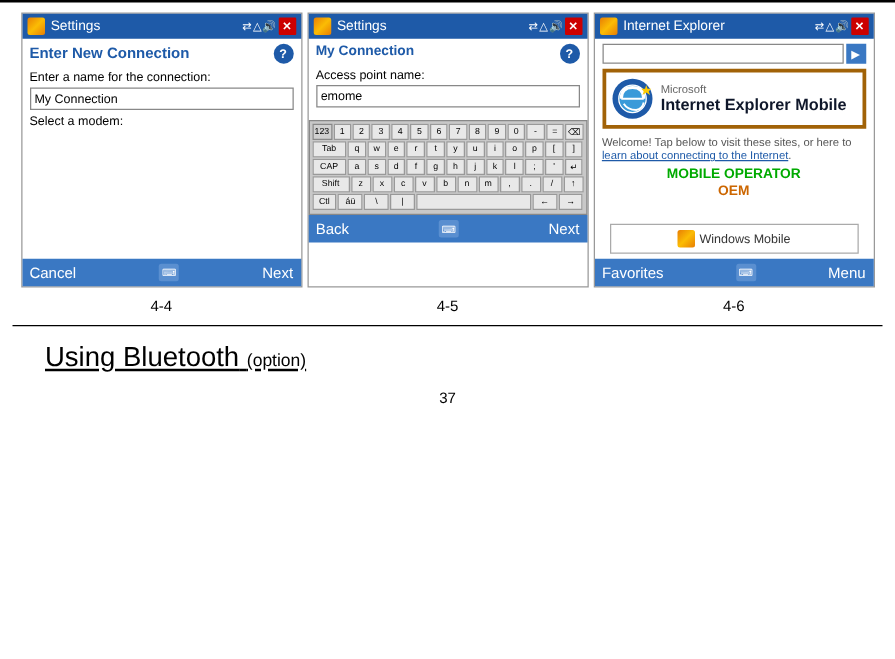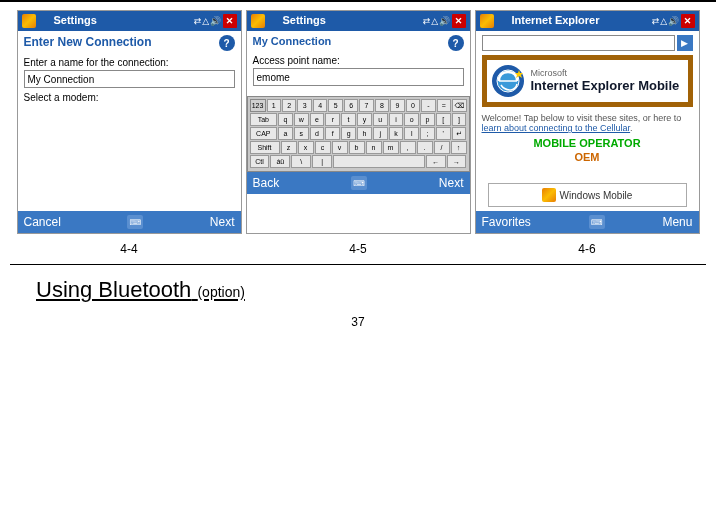--- a/index.html
+++ b/index.html
@@ -42,24 +42,24 @@
       color: #fff;
       display: flex;
       align-items: center;
       justify-content: space-between;
       padding: 2px 4px;
       height: 20px;
     }
 
     .titlebar-left {
       display: flex;
-      align-items: flex-start;
-      gap: 18px;
+      align-items: center;
+      gap: 5px;
       font-size: 11px;
-      font-weight: bold;
+      font-weight: normal;
     }
 
     .win-icon {
       width: 14px;
       height: 14px;
       background: linear-gradient(135deg, #e87e04 0%, #fbbc04 50%, #e87e04 100%);
       border-radius: 2px;
       display: inline-block;
     }
 
@@ -245,21 +245,21 @@
       justify-content: center;
       border: none;
     }
 
     .ie-logo-area {
       display: flex;
       align-items: center;
       gap: 6px;
       margin-bottom: 6px;
       padding: 4px;
-      border: 5px solid #a16207;
+      border: 3px solid #a16207;
     }
 
     .ie-brand-text {
       font-size: 9px;
       color: #666;
     }
 
     .ie-brand-name {
       font-size: 13px;
       color: #0f172a;
@@ -539,21 +539,21 @@
           <path d="M10 21 Q13 26 20 26 Q25 25 26 20" stroke="#fff" stroke-width="1.5" fill="none"></path>
 
           <polygon points="28,6 29,9 32,9 30,11 31,14 28,12 25,14 26,11 24,9 27,9" fill="#ffcc00"></polygon>
         </svg>
         <div>
           <div class="ie-brand-text">Microsoft</div>
           <div class="ie-brand-name">Internet Explorer Mobile</div>
         </div>
       </div>
       <div class="ie-welcome-text">
-        Welcome! Tap below to visit these sites, or here to <span style="color:#1e5aa8; text-decoration:underline;">learn about connecting to the Cellular</span>.
+        Welcome! Tap below to visit these sites, or here to <span style="color:#1e5aa8; text-decoration:underline;">learn about connecting to the Internet</span>.
       </div>
       <div class="mobile-operator">MOBILE OPERATOR</div>
       <div class="oem-text">OEM</div>
       <div class="win-mobile-box">
         <span class="win-icon"></span>
         <span class="win-mobile-text">Windows Mobile</span>
       </div>
     </div>
     <div class="toolbar">
       <span class="toolbar-btn">Favorites</span>

